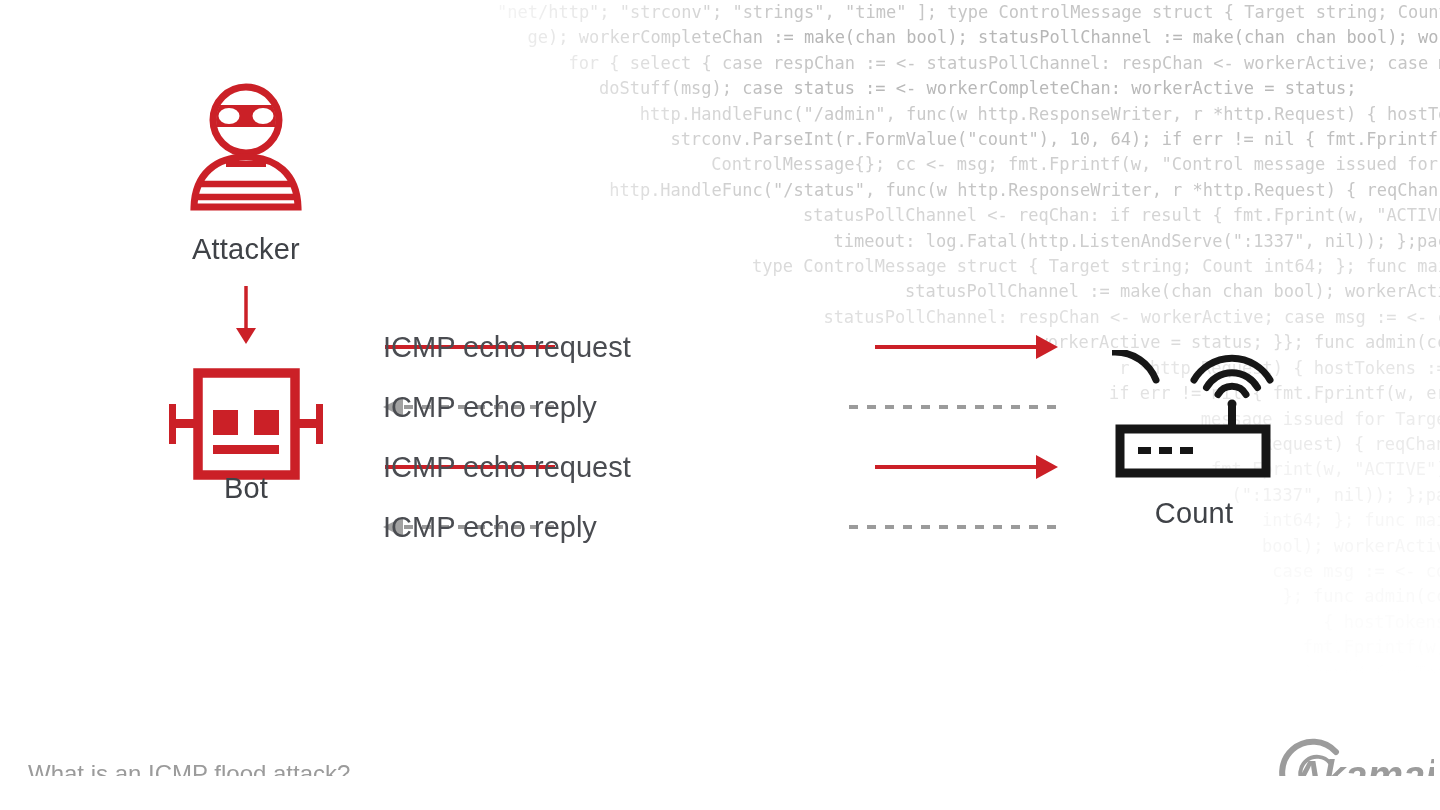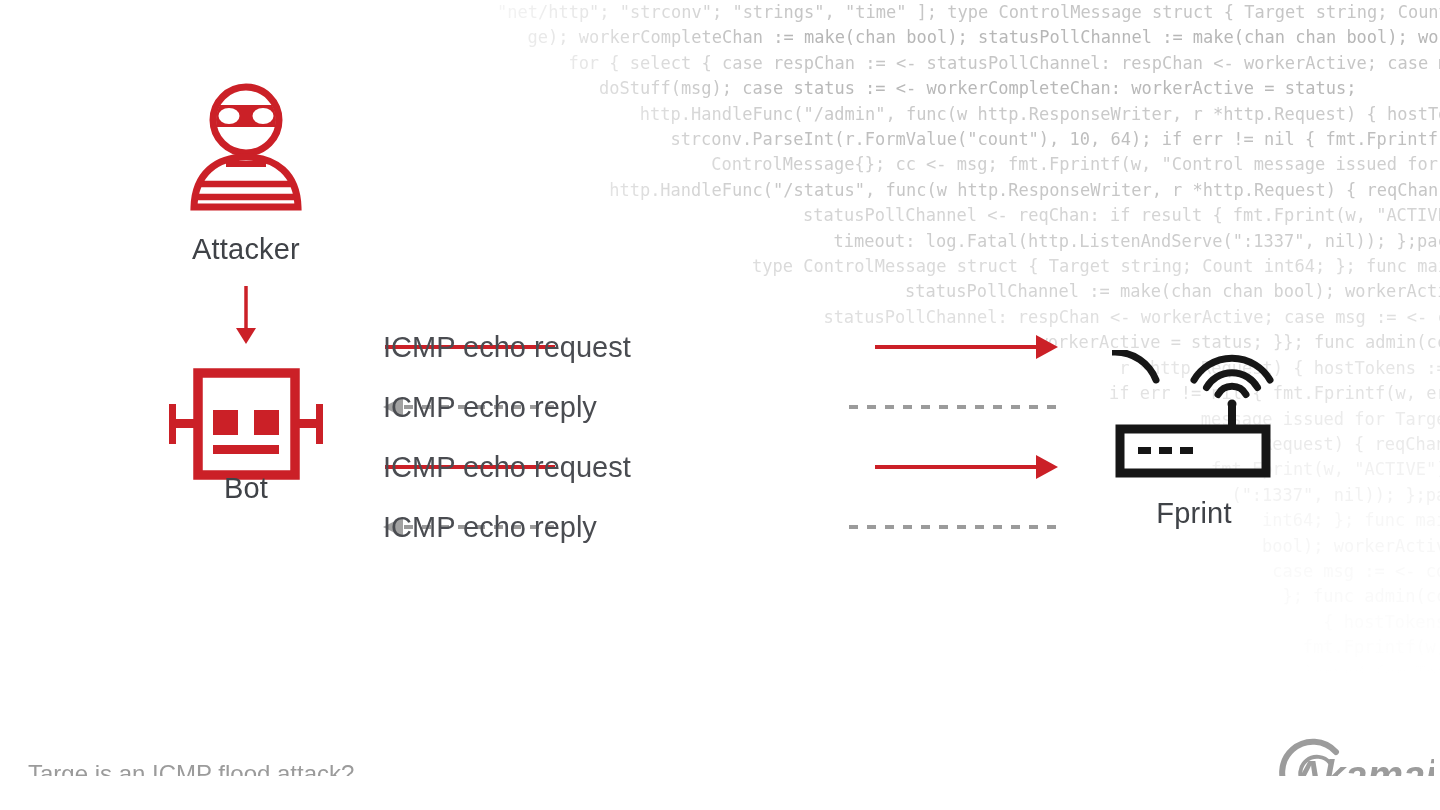--- a/index.html
+++ b/index.html
@@ -103,21 +103,21 @@
     <path d="M82,30 A44,44 0 0 1 158,30" fill="none" stroke="currentColor" stroke-width="7" stroke-linecap="round"></path>
     <path d="M94.5,37.5 A29.5,29.5 0 0 1 145.5,37.5" fill="none" stroke="currentColor" stroke-width="7" stroke-linecap="round"></path>
     <path d="M106,44.5 A16,16 0 0 1 134,44.5" fill="none" stroke="currentColor" stroke-width="7" stroke-linecap="round"></path>
     <circle cx="120" cy="54" r="4.5" fill="currentColor"></circle>
     <rect x="116" y="56" width="8" height="23" fill="currentColor"></rect>
     <rect x="8" y="79" width="146" height="44" fill="none" stroke="currentColor" stroke-width="9"></rect>
     <rect x="26" y="97" width="13" height="7" fill="currentColor"></rect>
     <rect x="47" y="97" width="13" height="7" fill="currentColor"></rect>
     <rect x="68" y="97" width="13" height="7" fill="currentColor"></rect>
   </svg>
-  <div class="node-label" style="left:1084px; top:497px;">Fprint</div>
+  <div class="node-label" style="left:1084px; top:497px;">Count</div>
 
   <div class="flow-row" style="top:329px;">
     <div class="seg seg-solid req-left"></div>
     <div class="flow-label">ICMP echo request</div>
     <div class="seg seg-solid req-right"></div>
     <div class="head-right"></div>
   </div>
 
   <div class="flow-row" style="top:389px;">
     <div class="head-left"></div>
@@ -133,21 +133,21 @@
     <div class="head-right"></div>
   </div>
 
   <div class="flow-row" style="top:509px;">
     <div class="head-left"></div>
     <div class="seg seg-dash rep-left"></div>
     <div class="flow-label">ICMP echo reply</div>
     <div class="seg seg-dash rep-right"></div>
   </div>
 
-  <div id="caption">Targe is an ICMP flood attack?</div>
+  <div id="caption">What is an ICMP flood attack?</div>
 
   <svg id="brand" width="164" height="70" viewBox="0 0 164 70">
     <path d="M20,62 A28,28 0 1 1 66,21" fill="none" stroke="#9c9c9c" stroke-width="6" stroke-linecap="round"></path>
     <path d="M34,53 A16,16 0 1 1 60,32" fill="none" stroke="#9c9c9c" stroke-width="4" stroke-linecap="round"></path>
     <text x="24" y="58" font-family="Liberation Sans, sans-serif" font-size="40" font-style="italic" font-weight="bold" fill="#9c9c9c" aria-label="Akamai">Akamai</text>
   </svg>
 
 </div>
 
 </body></html>

